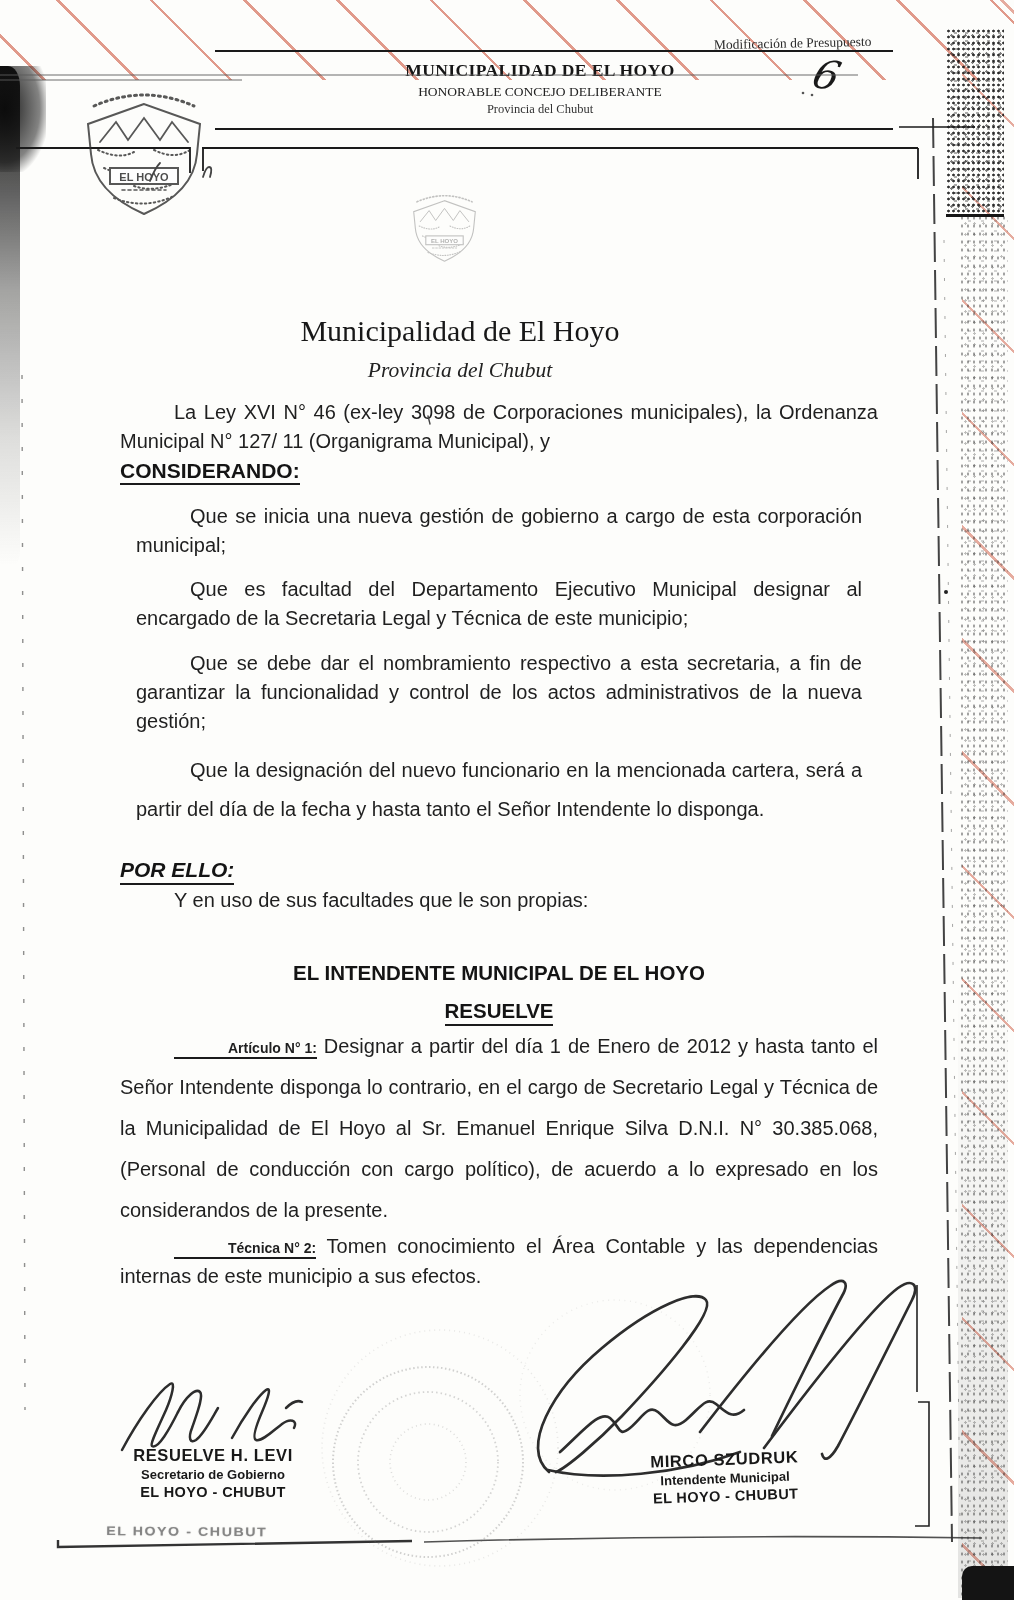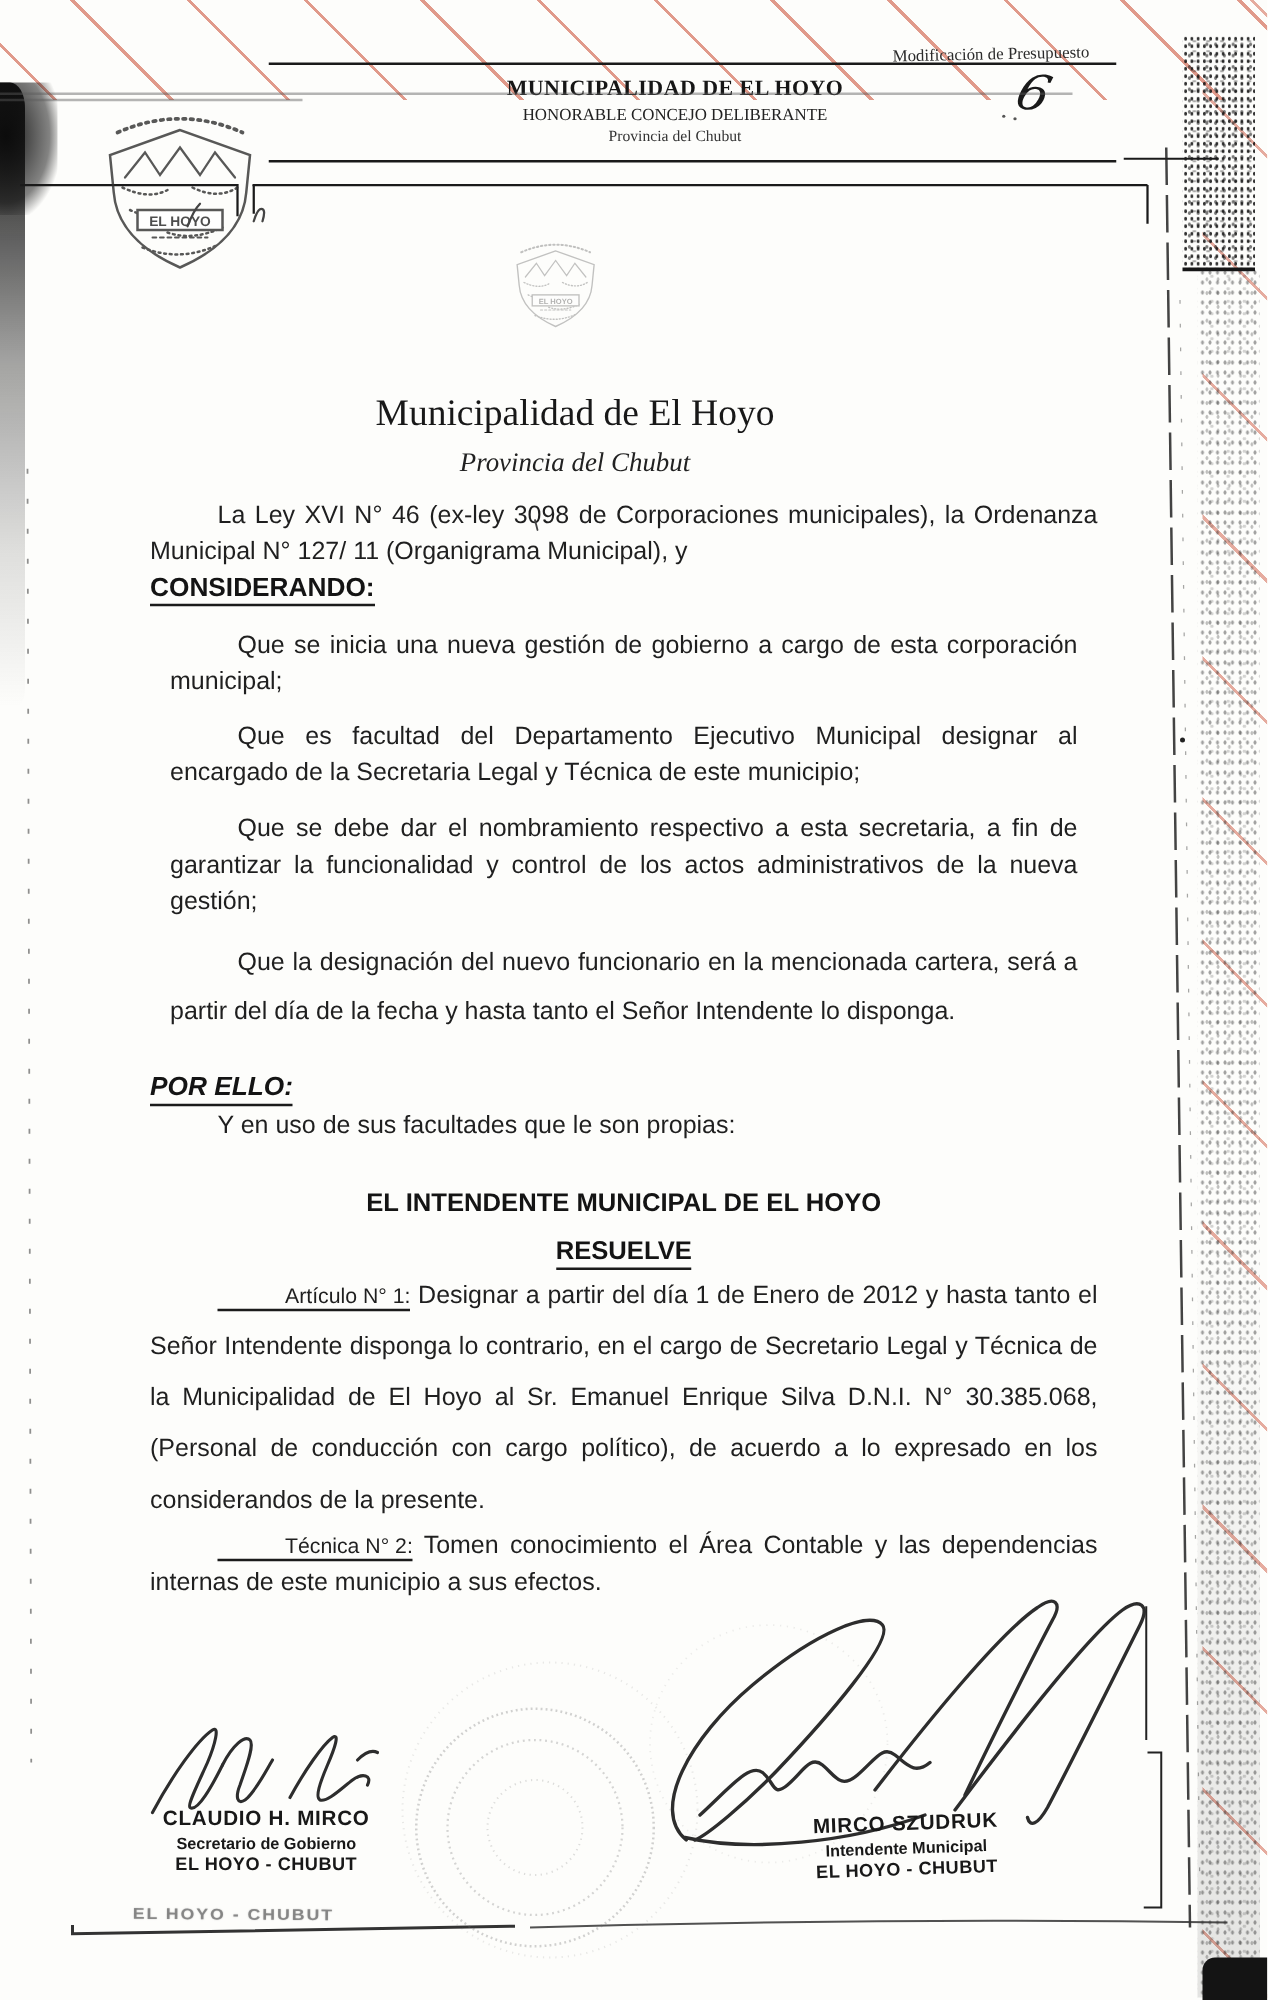--- a/index.html
+++ b/index.html
@@ -67,26 +67,26 @@
   .section-label{font-size:21px;font-weight:bold;color:#141414;}
   .u{border-bottom:2.5px solid #1b1b1b;padding-bottom:1px;display:inline-block;line-height:1.1;}
   p.body{margin:0;text-indent:54px;}
   .visto-body{margin:6px 0 24px;}
   .cons-label{margin-top:0;}
   .cons-wrap p{margin:16px;}
   .cons-wrap{margin-top:6px;}
   .c5{line-height:1.95;}
   .por-ello{margin-top:26px;font-style:italic;}
   .por-ello-body{text-indent:58px;margin:8px 0 0;}
-  .heading-center{text-align:center;font-weight:bold;font-size:20.5px;margin-top:34px;color:#141414;}
+  .heading-center{text-align:center;font-weight:bold;font-size:20.5px;margin-top:44px;color:#141414;}
   .resuelve{margin-top:8px;}
   .article{text-indent:0;}
   .article-1{margin-top:38px;line-height:2.05;}
   .article-2{margin-top:2px;line-height:1.5;}
-  .article .lbl{font-weight:normal;font-size:17px;}
+  .article .lbl{font-weight:bold;font-size:14px;}
   
   .sig-block{z-index:7;text-align:center;font-weight:bold;color:#181818;}
   .sig-left{left:106px;top:1446px;width:214px;}
   .sig-right{left:596px;top:1450px;width:258px;transform:rotate(-2deg);}
   .sig-name{font-size:16.5px;letter-spacing:.6px;}
   .sig-title{font-size:13px;margin-top:2px;}
   .sig-loc{font-size:14.5px;margin-top:2px;letter-spacing:.4px;}
   .footer-ghost{
     left:110px;top:1524px;font-size:13.5px;font-weight:bold;letter-spacing:1.5px;
     color:rgba(95,95,95,.55);text-shadow:0 0 1px rgba(120,120,120,.6);
@@ -132,21 +132,21 @@
     <p class="body por-ello-body">Y en uso de sus facultades que le son propias:</p>
 
     <div class="heading-center">EL INTENDENTE MUNICIPAL DE EL HOYO</div>
     <div class="heading-center resuelve"><span class="u">RESUELVE</span></div>
 
     <p class="body article article-1"><span class="lbl u">Artículo N° 1:</span> <span>Designar a partir del día 1 de Enero de 2012 y hasta tanto el Señor Intendente disponga lo contrario, en el cargo de Secretario Legal y Técnica de la Municipalidad de El Hoyo al Sr. Emanuel Enrique Silva D.N.I. N° 30.385.068, (Personal de conducción con cargo político), de acuerdo a lo expresado en los considerandos de la presente.</span></p>
     <p class="body article article-2"><span class="lbl u">Técnica N° 2:</span> <span>Tomen conocimiento el Área Contable y las dependencias internas de este municipio a sus efectos.</span></p>
   </div>
 
   <div class="abs sig-block sig-left">
-    <div class="sig-name">CLAUDIO H. MIRCO</div>
+    <div class="sig-name">RESUELVE H. LEVI</div>
     <div class="sig-title">Secretario de Gobierno</div>
     <div class="sig-loc">EL HOYO - CHUBUT</div>
   </div>
   <div class="abs sig-block sig-right">
     <div class="sig-name">MIRCO SZUDRUK</div>
     <div class="sig-title">Intendente Municipal</div>
     <div class="sig-loc">EL HOYO - CHUBUT</div>
   </div>
 
   <div class="abs footer-ghost">EL HOYO - CHUBUT</div>

